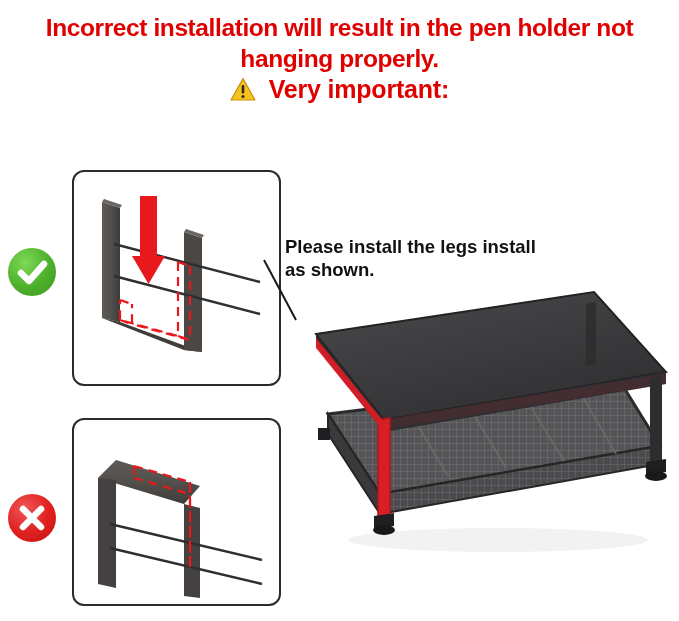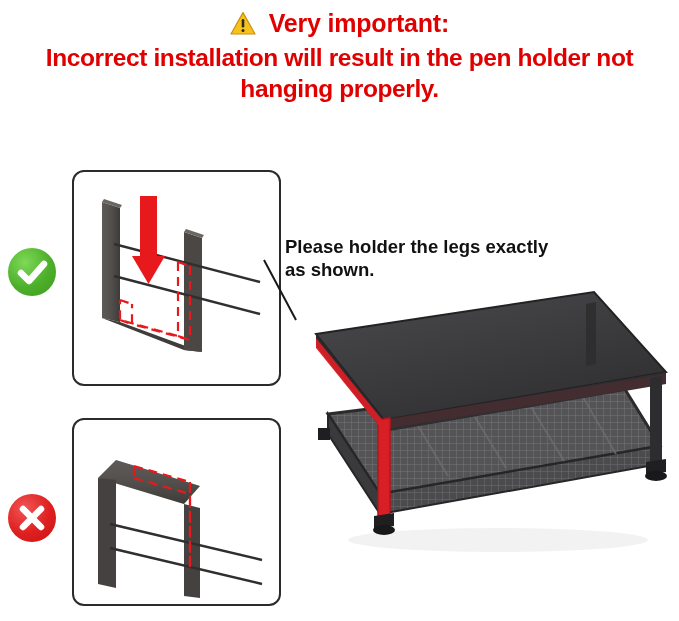--- a/index.html
+++ b/index.html
@@ -109,31 +109,31 @@
     width: 391px;
     height: 300px;
   }
 
   svg { display: block; overflow: visible; }
 </style>
 </head>
 <body>
 
 <div id="heading">
+  <div id="heading-line2">Incorrect installation will result in the pen holder not hanging properly.</div>
   <div id="heading-line1">
     <span id="warn-icon">
       <svg width="26" height="25" viewBox="0 0 26 25" aria-hidden="true">
         <path d="M13 1.6 L25 23 L1 23 Z" fill="#f7c21b" stroke="#c98f12" stroke-width="1.2" stroke-linejoin="round"></path>
         <rect x="11.7" y="8" width="2.6" height="8.4" rx="1.2" fill="#2b2b2b"></rect>
         <circle cx="13" cy="19.4" r="1.5" fill="#2b2b2b"></circle>
       </svg>
     </span>
     <span>Very important:</span>
   </div>
-  <div id="heading-line2">Incorrect installation will result in the pen holder not hanging properly.</div>
 </div>
 
 <div class="status-badge" id="badge-ok">
   <svg class="badge-glyph" viewBox="0 0 48 48" aria-hidden="true">
     <path d="M13 25 L21 33 L36 16" fill="none" stroke="#ffffff" stroke-width="6.5" stroke-linecap="round" stroke-linejoin="round"></path>
   </svg>
 </div>
 
 <div class="status-badge" id="badge-bad">
   <svg class="badge-glyph" viewBox="0 0 48 48" aria-hidden="true">
@@ -214,21 +214,21 @@
 
     <defs>
       <linearGradient id="tex2" x1="0" y1="0" x2="0" y2="1">
         <stop offset="0" stop-color="#ffffff" stop-opacity="0.10"></stop>
         <stop offset="1" stop-color="#000000" stop-opacity="0.18"></stop>
       </linearGradient>
     </defs>
   </svg>
 </div>
 
-<div id="install-note">Please holder the legs exactly as shown.</div>
+<div id="install-note">Please install the legs install as shown.</div>
 
 <svg style="position:absolute; left:262px; top:258px;" width="40" height="90" aria-hidden="true">
   <path d="M2 2 L34 62" stroke="#1a1a1a" stroke-width="2" fill="none"></path>
 </svg>
 
 <div id="product-photo">
   <svg width="391" height="300" viewBox="0 0 391 300" aria-hidden="true">
     <defs>
       <linearGradient id="topg" x1="0" y1="0" x2="0.6" y2="1">
         <stop offset="0" stop-color="#4a4a4d"></stop>

